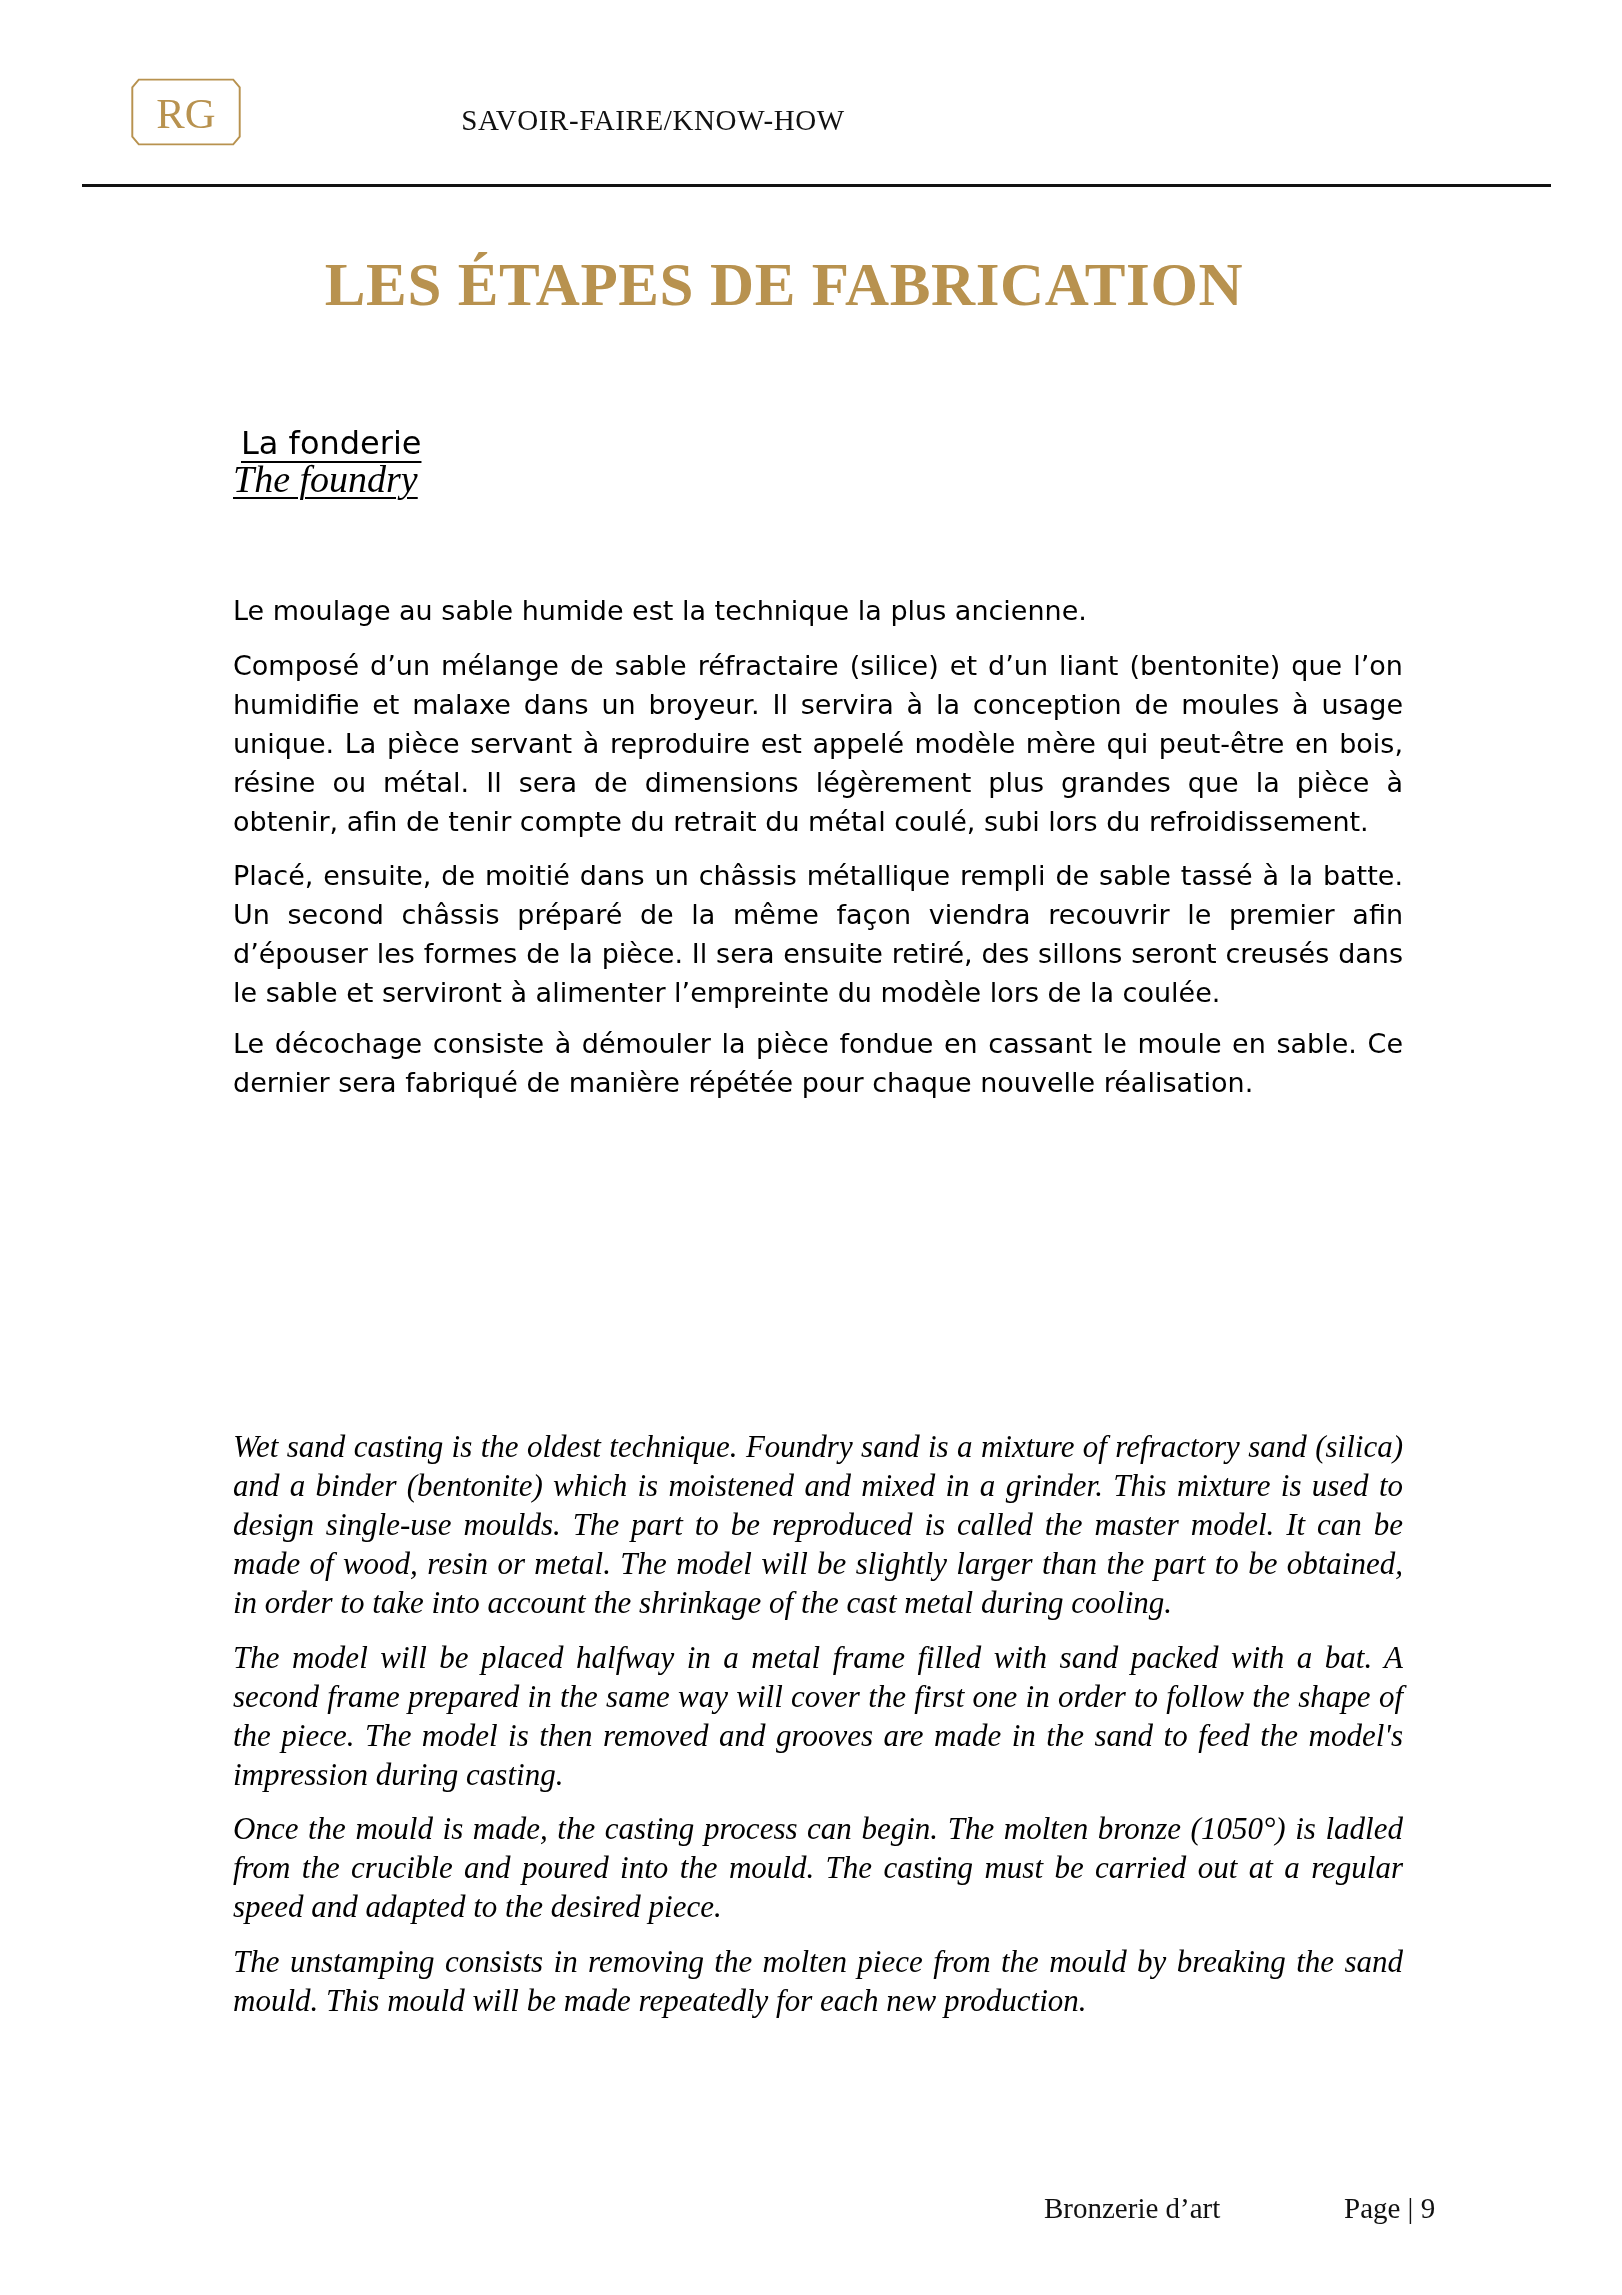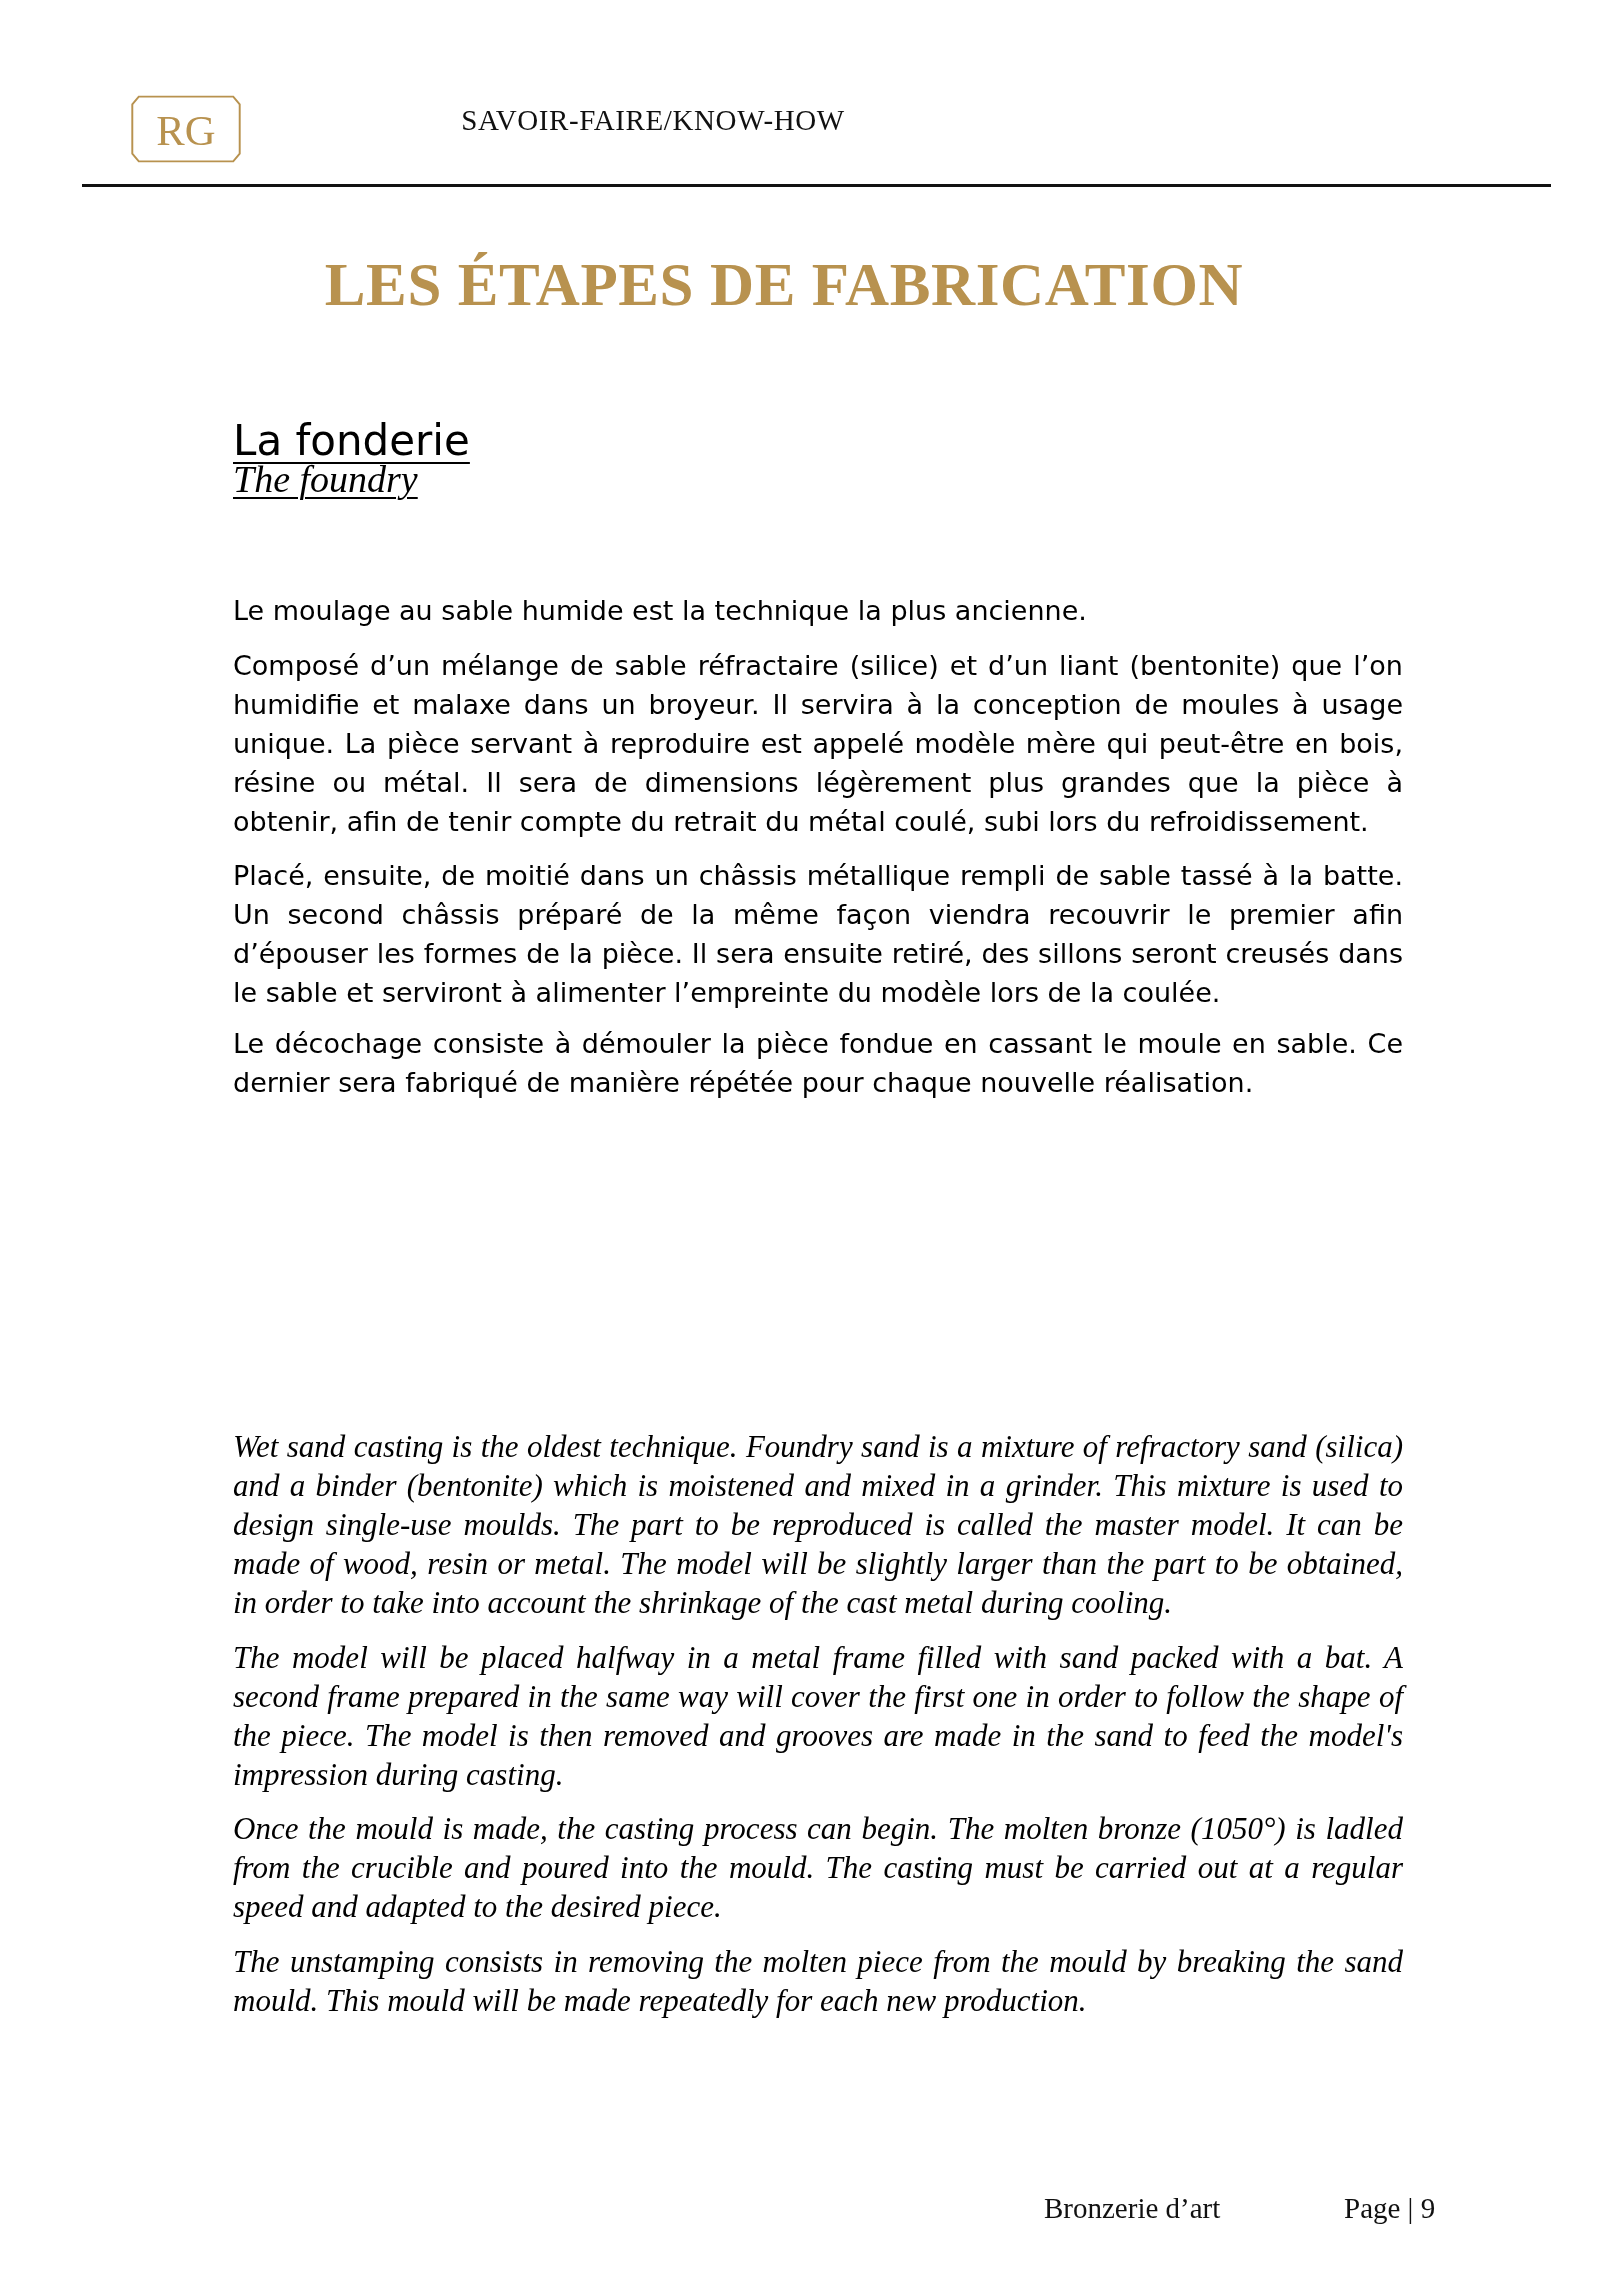--- a/index.html
+++ b/index.html
@@ -10,21 +10,21 @@
     body {
       width: 1623px;
       height: 2295px;
       position: relative;
       overflow: hidden;
       color: #000000;
     }
     .logo {
       position: absolute;
       left: 131px;
-      top: 95px;
+      top: 78px;
       width: 110px;
       height: 68px;
     }
     .logo svg { width: 100%; height: 100%; display: block; }
     .running-head {
       position: absolute;
       left: 0;
       width: 1306px;
       top: 104px;
       text-align: center;
@@ -52,25 +52,25 @@
       font-size: 61px;
       letter-spacing: 0.6px;
       color: #b8924f;
       margin: 0;
     }
     .section-fr {
       position: absolute;
       left: 233px;
       top: 416px;
       font-family: "DejaVu Sans", "Liberation Sans", sans-serif;
-      font-size: 42px;
+      font-size: 32px;
       text-decoration: underline;
       text-decoration-thickness: 1.9px;
       text-underline-offset: 6.5px;
-      margin: 0;
+      margin: 8px;
       font-weight: normal;
     }
     .section-en {
       position: absolute;
       left: 233px;
       top: 457px;
       font-family: "Liberation Serif", "DejaVu Serif", serif;
       font-style: italic;
       font-size: 38px;
       text-decoration: underline;

